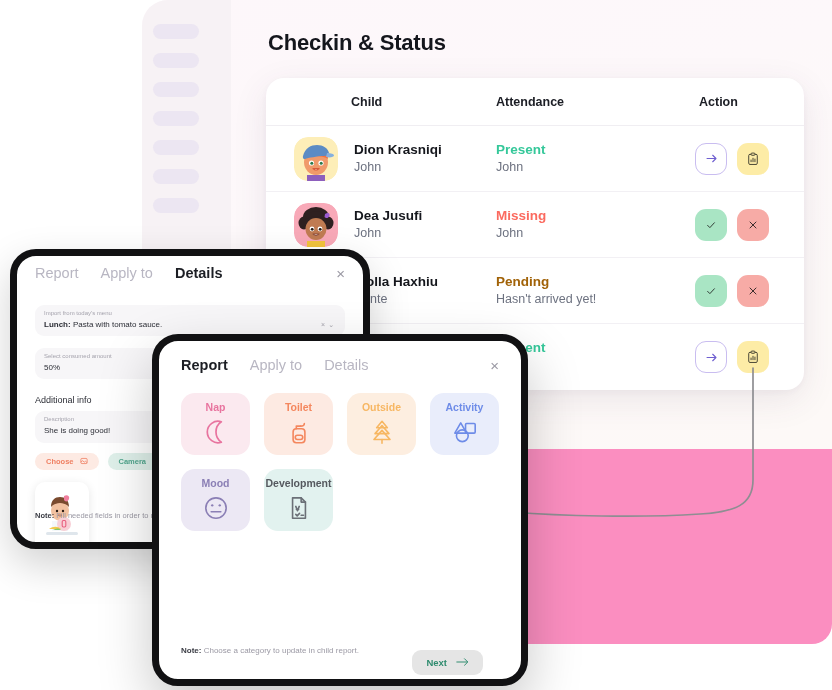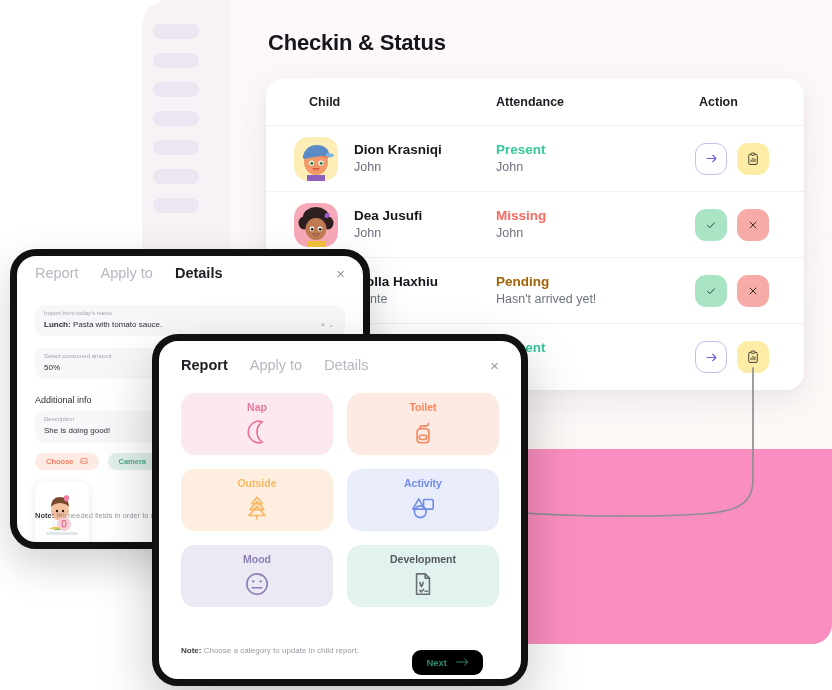--- a/index.html
+++ b/index.html
@@ -45,21 +45,21 @@
     background:#ffffff; border-radius:18px;
     box-shadow:0 10px 34px rgba(80,60,90,.10), 0 2px 6px rgba(80,60,90,.04);
     overflow:hidden;
   }
   .thead{
     display:flex; align-items:center; height:48px;
     padding:0 26px 0 0;
     border-bottom:1px solid #f0eef2;
   }
   .th{ font-size:12.5px; font-weight:700; color:#1b1d24; }
-  .th-child{ width:230px; padding-left:43px; }
+  .th-child{ width:230px; padding-left:85px; }
   .th-att{ width:185px; }
   .th-action{ flex:1; text-align:left; padding-left:18px;}
 
   .trow{
     display:flex; align-items:center; height:66px;
     border-bottom:1px solid #f2f0f4;
     padding-right:22px;
   }
   .trow:last-child{ border-bottom:none; }
   .cell-child{ width:230px; display:flex; align-items:center; padding-left:28px;}
@@ -155,38 +155,38 @@
   }
   .bm-note b{ color:#3a3c44; font-weight:700;}
 
   
   #front-modal{
     left:152px; top:334px; width:376px; height:352px;
     box-shadow:0 22px 54px rgba(0,0,0,.22);
   }
   #front-modal .fm-head{ display:flex; align-items:center; padding:16px 22px 0 22px;}
   .fm-grid{
-    display:grid; grid-template-columns:repeat(2,1fr);
+    display:grid; grid-template-columns:repeat(4,1fr);
     gap:14px; padding:20px 22px 0 22px;
   }
   .cat-card{
     border-radius:14px; height:62px;
     display:flex; flex-direction:column; align-items:center; justify-content:center;
     gap:4px; cursor:pointer;
   }
   .cat-label{ font-size:10.5px; font-weight:700; }
   .cat-icon{ width:30px; height:30px; display:block;}
   .fm-footer{
     position:absolute; left:0; right:16px; bottom:0; height:58px;
     display:flex; align-items:center; padding:0 22px;
   }
   .fm-note{ font-size:8px; color:#9b99a4;}
   .fm-note b{ color:#3a3c44; font-weight:700;}
   .btn-next{
-    margin-left:auto; background:#000000; color:#2e8b6e;
+    margin-left:auto; background:#e5e5e5; color:#2e8b6e;
     border:none; border-radius:9px; padding:7px 14px;
     font-size:9.5px; font-weight:700; cursor:pointer;
     display:flex; align-items:center; gap:9px;
     font-family:"Liberation Sans", sans-serif;
     margin-top:24px;
   }
 </style>
 </head>
 <body>
 

